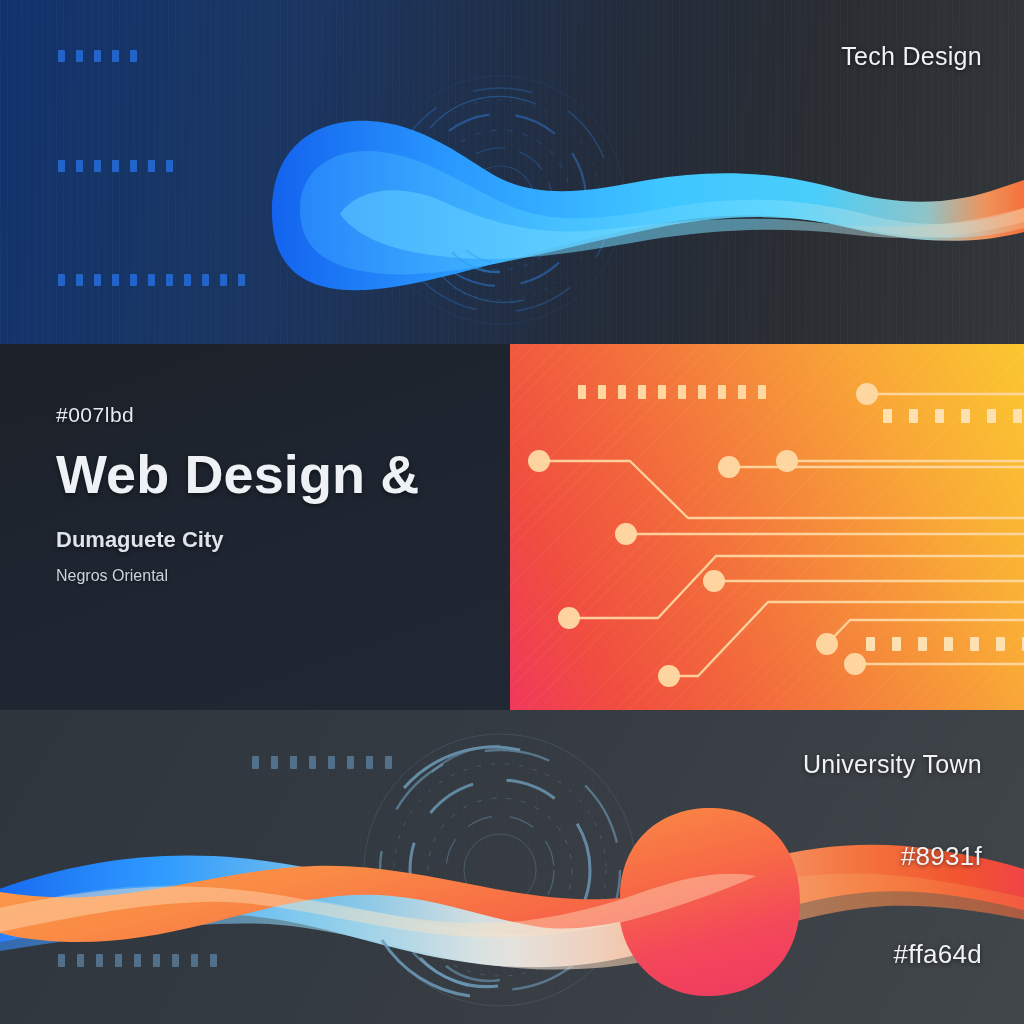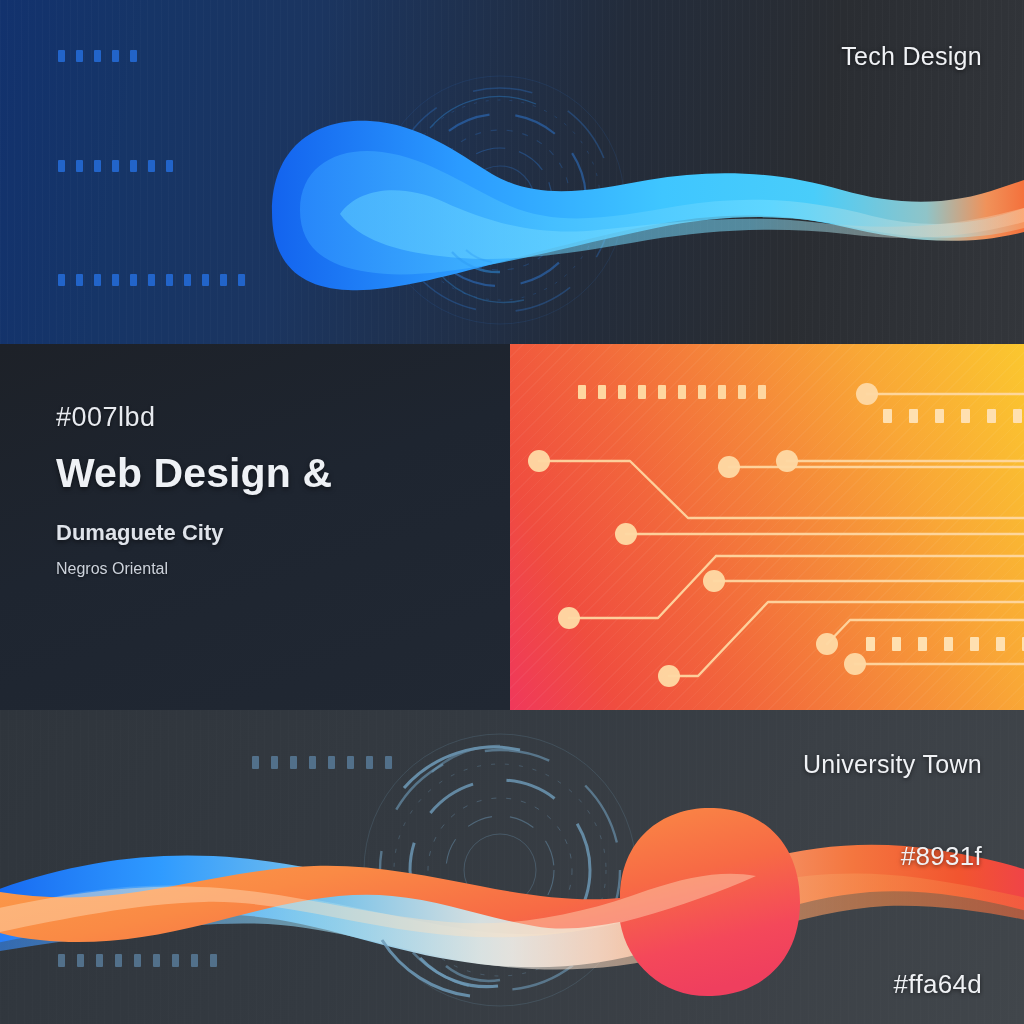--- a/index.html
+++ b/index.html
@@ -35,25 +35,25 @@
     background:linear-gradient(65deg,#f0385b 0%,#f04d3f 16%,#f2653c 34%,#f5883a 56%,#f9a836 76%,#fbc72f 100%);
   }
   #mid-right .diagscan{
     position:absolute;inset:0;
     background:repeating-linear-gradient(135deg,rgba(255,255,255,.045) 0px,rgba(255,255,255,.045) 1px,transparent 1px,transparent 9px);
   }
 
   
   #text-block{position:absolute;left:56px;top:60px;width:440px;}
   #hexcode-top{
-    font-size:27px;font-weight:400;letter-spacing:.5px;color:#e7eaef;
+    font-size:21px;font-weight:400;letter-spacing:.5px;color:#e7eaef;
     text-shadow:0 1px 3px rgba(0,0,0,.55);margin:0 0 22px 0;line-height:1;
   }
   .head-line{
-    font-size:41px;font-weight:700;color:#eef1f5;line-height:1.0;
+    font-size:54px;font-weight:700;color:#eef1f5;line-height:1.0;
     letter-spacing:.1px;text-shadow:0 2px 5px rgba(0,0,0,.5);margin:0 0 28px 0;
   }
   #city-line{
     font-size:22px;font-weight:700;color:#dfe3ea;line-height:1;
     text-shadow:0 2px 4px rgba(0,0,0,.5);margin:0 0 17px 0;
   }
   #province-line{
     font-size:16px;font-weight:400;color:#cdd3dc;line-height:1;
     text-shadow:0 1px 3px rgba(0,0,0,.5);margin:0;
   }
@@ -69,21 +69,21 @@
   }
 
   
   .corner-label{
     position:absolute;color:#f0f2f5;font-weight:400;
     text-shadow:0 1px 4px rgba(0,0,0,.6);white-space:nowrap;
   }
   #tech-fusion-label{right:42px;top:42px;font-size:25px;letter-spacing:.3px;}
   #university-label{right:42px;top:750px;font-size:25px;letter-spacing:.3px;}
   #hex-mid-label{right:42px;top:841px;font-size:26px;letter-spacing:.3px;}
-  #hex-bot-label{right:42px;top:969px;font-size:26px;letter-spacing:.3px;}
+  #hex-bot-label{right:42px;top:939px;font-size:26px;letter-spacing:.3px;}
 
   svg{display:block;}
 </style>
 </head>
 <body>
 
 <div id="stage">
 
   <div id="top-band">
     <div class="scan"></div>

